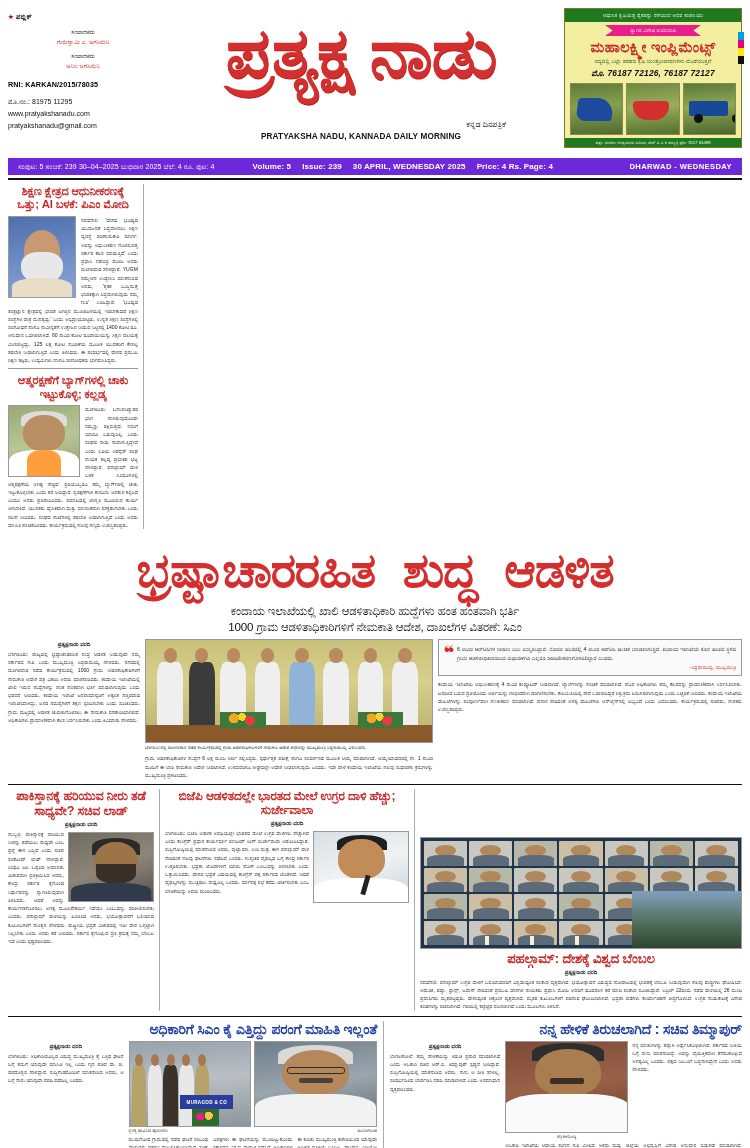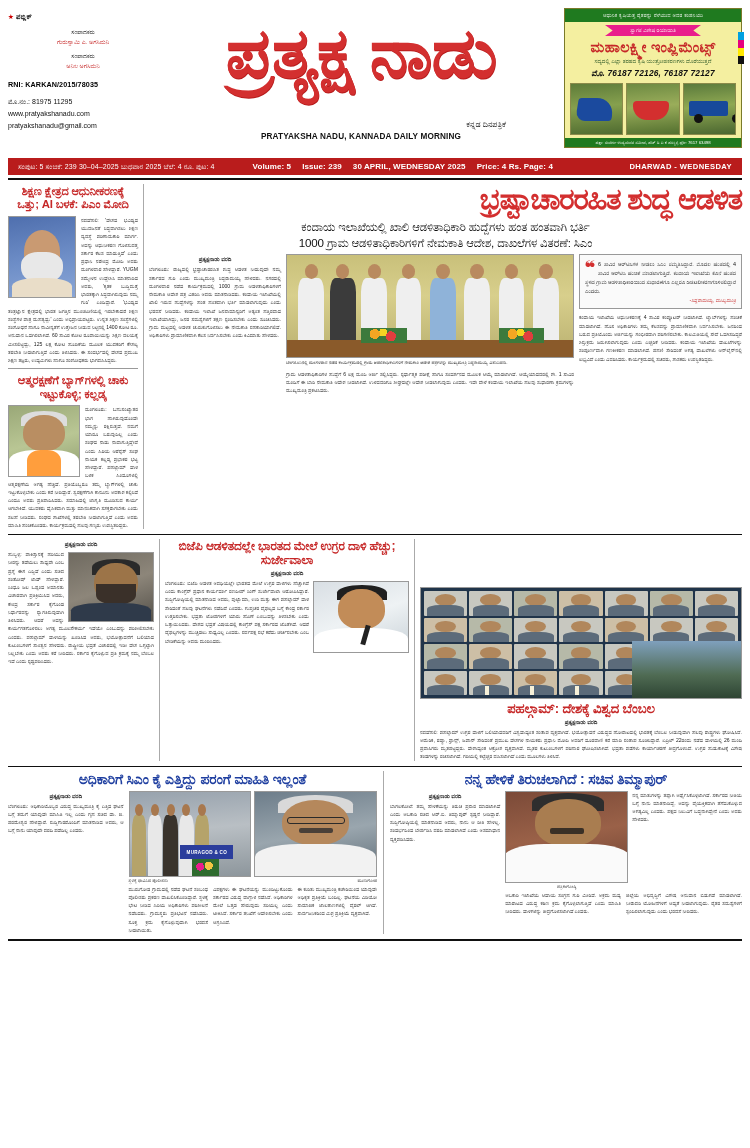--- a/index.html
+++ b/index.html
@@ -65,31 +65,31 @@
            background:#1b4a9e; border-radius:3px 18px 3px 10px; transform:skewX(-9deg); }
   .plow.red { background:#d32f2f; border-radius:4px 4px 14px 14px; transform:none; top:34%; height:38%; }
   .trailer { position:absolute; left:10%; top:34%; width:76%; height:30%; background:#17499b; border-radius:2px; }
   .trailer:after{ content:""; position:absolute; left:14%; bottom:-7px; width:9px; height:9px; background:#111; border-radius:50%; box-shadow:38px 0 0 #111; }
   .ad-foot { position:absolute; bottom:0; left:0; right:0; background:#1f7a1f; color:#fff; font-size:4.3px; text-align:center; padding:2px; }
   .cmyk { position:absolute; right:-1px; top:8px; width:6px; }
   .cmyk i { display:block; height:8px; }
 
   
   .infobar {
-    background:#b91c1c; color:#fff; height:17px; margin-top:4px;
+    background:#6d28d9; color:#fff; height:17px; margin-top:4px;
     display:flex; align-items:center; font-size:8px; font-weight:bold;
     padding:0 10px; letter-spacing:.1px;
   }
   .ib-kn { font-size:7px; font-weight:normal; }
   .ib-mid { margin-left:38px; display:flex; gap:11px; }
   .ib-right { margin-left:auto; font-size:7.6px; letter-spacing:.4px; }
   .rule-thick { height:2px; background:#111; margin:3px 0 0 0; }
 
   
-  .body { display:flex; gap:5px; margin-top:4px; }
+  .body { display:flex; gap:20px; margin-top:4px;flex-direction:column; }
   .col-left { width:136px; border-right:1px solid #aaa; padding-right:5px; }
   .col-main { flex:1; }
 
   .kn-h {
     font-weight:bold; color:#c62828; text-align:center; line-height:1.18;
     letter-spacing:-.2px;
   }
   .lead-head { font-size:11.4px; padding:1px 2px 4px 2px; }
 
   .photo { position:relative; overflow:hidden; border:1px solid #999; }
@@ -106,23 +106,23 @@
 
   .ph-rss { width:72px; height:72px; float:left; margin:0 5px 2px 0;
             background:linear-gradient(165deg,#9aa878 0%,#b9c694 50%,#8e9c6e 100%); }
   .rss-face { left:20%; top:12%; width:60%; height:52%; background:#b98e62; }
   .rss-hair { left:17%; top:6%; width:66%; height:22%; background:#ddd; border-radius:50% 50% 0 0; }
   .rss-shirt{ left:0; top:62%; width:100%; height:40%; background:#fff; border-radius:38% 38% 0 0; }
   .rss-scarf{ left:26%; top:62%; width:48%; height:38%; background:#ff9e3d; border-radius:40% 40% 0 0; }
 
   
   .lead-title {
-    font-size:29px; font-weight:bold; color:#d32f2f; text-align:right;
+    font-size:48px; font-weight:bold; color:#d32f2f; text-align:center;
     letter-spacing:-1.2px; line-height:1.02; margin:1px 0 4px 0;
-    font-family:Liberation Sans, sans-serif;
+    font-family:Liberation Mono, monospace;
   }
   .lead-sub { font-size:11.6px; text-align:center; line-height:1.42; color:#111; font-weight:500; letter-spacing:-.15px;}
   .rule-thin { height:1px; background:#999; margin:4px 0; }
 
   
   .lead-body { display:flex; gap:5px; margin-top:3px; }
   .lb-col { width:132px; }
   .lb-photos { width:288px; }
   .lb-right { flex:1; }
 
@@ -178,21 +178,21 @@
   .cell u { position:absolute; left:8%; top:58%; width:84%; height:46%; background:#5c6b7a; border-radius:36% 36% 0 0; text-decoration:none;}
   .collage-mt { position:absolute; right:0; bottom:0; width:34%; height:52%;
                 background:linear-gradient(180deg,#7fa0bd 0%,#4f6b53 60%,#2e4433 100%); }
   .candle { position:absolute; bottom:3px; width:4px; height:9px; background:#f6f0d8; }
   .pg-head { font-size:13.2px; margin-top:2px; }
 
   
   .botsec { margin-top:5px; border-top:1.5px solid #111; padding-top:4px; display:flex; gap:6px; }
   .bs-left { flex:1; border-right:1px solid #aaa; padding-right:6px; }
   .bs-right { width:352px; }
-  .bot-head { font-size:14px; color:#1f3fa0; font-weight:bold; text-align:center; letter-spacing:-.2px; }
+  .bot-head { font-size:14px; color:#1f3fa0; font-weight:bold; text-align:right; letter-spacing:-.2px; }
 
   .bcols { display:flex; gap:5px; margin-top:3px; }
   .bcol { flex:1; }
   .bcol.w2 { flex:2.15; }
 
   .ph-protest { width:100%; height:86px; position:relative; overflow:hidden;
                 background:linear-gradient(175deg,#97a2ad 0%,#b9bfc4 45%,#8d969c 100%); }
   .pr-p { position:absolute; bottom:0; width:12%; height:72%; background:#e8e8e8; border-radius:26% 26% 0 0; }
   .pr-p.khaki { background:#b5a36a; }
   .pr-p.dark { background:#39332c; }
@@ -360,20 +360,21 @@
           <div class="txt" style="margin-top:4px">ಕಂದಾಯ ಇಲಾಖೆಯ ಆಧುನೀಕರಣಕ್ಕೆ 4 ಸಾವಿರ ಕಂಪ್ಯೂಟರ್ ನೀಡಲಾಗಿದೆ. ಟ್ಯಾಬ್‌ಗಳನ್ನು ಹಂಚಿಕೆ ಮಾಡಲಾಗಿದೆ. ಹೊಸ ಅಧಿಕಾರಿಗಳು ತಮ್ಮ ಕೆಲಸವನ್ನು ಪ್ರಾಮಾಣಿಕವಾಗಿ ನಿರ್ವಹಿಸಬೇಕು. ಜನರಿಂದ ಬರುವ ಪ್ರತಿಯೊಂದು ಅರ್ಜಿಯನ್ನು ಗಂಭೀರವಾಗಿ ಪರಿಗಣಿಸಬೇಕು. ಕಾಲಮಿತಿಯಲ್ಲಿ ಸೇವೆ ಒದಗಿಸದಿದ್ದರೆ ಶಿಸ್ತುಕ್ರಮ ಜರುಗಿಸಲಾಗುವುದು ಎಂದು ಎಚ್ಚರಿಕೆ ನೀಡಿದರು. ಕಂದಾಯ ಇಲಾಖೆಯ ದಾಖಲೆಗಳನ್ನು ಸಂಪೂರ್ಣವಾಗಿ ಗಣಕೀಕರಣ ಮಾಡಲಾಗಿದೆ. ಪಹಣಿ ಸೇರಿದಂತೆ ಅಗತ್ಯ ದಾಖಲೆಗಳು ಆನ್‌ಲೈನ್‌ನಲ್ಲಿ ಲಭ್ಯವಿವೆ ಎಂದು ವಿವರಿಸಿದರು. ಕಾರ್ಯಕ್ರಮದಲ್ಲಿ ಸಚಿವರು, ಶಾಸಕರು ಉಪಸ್ಥಿತರಿದ್ದರು.</div>
         </div>
 
       </div>
     </div>
   </div>
 
   <div class="midsec">
 
     <div class="ms-col1">
+      <div class="kn-h ms-head">ಪಾಕಿಸ್ತಾನಕ್ಕೆ ಹರಿಯುವ ನೀರು ತಡೆ ಸಾಧ್ಯವೇ? ಸಚಿವ ಲಾಡ್</div>
       <div class="byline">ಪ್ರತ್ಯಕ್ಷನಾಡು ವರದಿ</div>
       <div class="clearfix">
         <div class="photo ph-laad">
           <div class="face laad-hair"></div>
           <div class="face laad-face"></div>
           <div class="face laad-beard"></div>
           <div class="face laad-shirt"></div>
         </div>
         <div class="txt">ಹುಬ್ಬಳ್ಳಿ: ಪಾಕಿಸ್ತಾನಕ್ಕೆ ಹರಿಯುವ ನೀರನ್ನು ತಡೆಯಲು ಸಾಧ್ಯವೇ ಎಂಬ ಪ್ರಶ್ನೆ ಈಗ ಎದ್ದಿದೆ ಎಂದು ಸಚಿವ ಸಂತೋಷ್ ಲಾಡ್ ಹೇಳಿದ್ದಾರೆ. ಸಿಂಧೂ ಜಲ ಒಪ್ಪಂದ ಅಮಾನತು ವಿಚಾರವಾಗಿ ಪ್ರತಿಕ್ರಿಯಿಸಿದ ಅವರು, ಕೇಂದ್ರ ಸರ್ಕಾರ ಕೈಗೊಂಡ ನಿರ್ಧಾರವನ್ನು ಸ್ವಾಗತಿಸುವುದಾಗಿ ತಿಳಿಸಿದರು. ಆದರೆ ಅದನ್ನು ಕಾರ್ಯಗತಗೊಳಿಸಲು ಅಗತ್ಯ ಮೂಲಸೌಕರ್ಯ ಇದೆಯೇ ಎಂಬುದನ್ನು ಪರಿಶೀಲಿಸಬೇಕು ಎಂದರು. ಪಹಲ್ಗಾಮ್ ದಾಳಿಯನ್ನು ಖಂಡಿಸಿದ ಅವರು, ಭಯೋತ್ಪಾದನೆಗೆ ಬಲಿಯಾದ ಕುಟುಂಬಗಳಿಗೆ ಸಾಂತ್ವನ ಹೇಳಿದರು. ರಾಷ್ಟ್ರೀಯ ಭದ್ರತೆ ವಿಚಾರದಲ್ಲಿ ಇಡೀ ದೇಶ ಒಗ್ಗಟ್ಟಾಗಿ ನಿಲ್ಲಬೇಕು ಎಂದು ಅವರು ಕರೆ ನೀಡಿದರು. ಸರ್ಕಾರ ಕೈಗೊಳ್ಳುವ ಪ್ರತಿ ಕ್ರಮಕ್ಕೆ ನಮ್ಮ ಬೆಂಬಲ ಇದೆ ಎಂದು ಸ್ಪಷ್ಟಪಡಿಸಿದರು.</div>
       </div>

